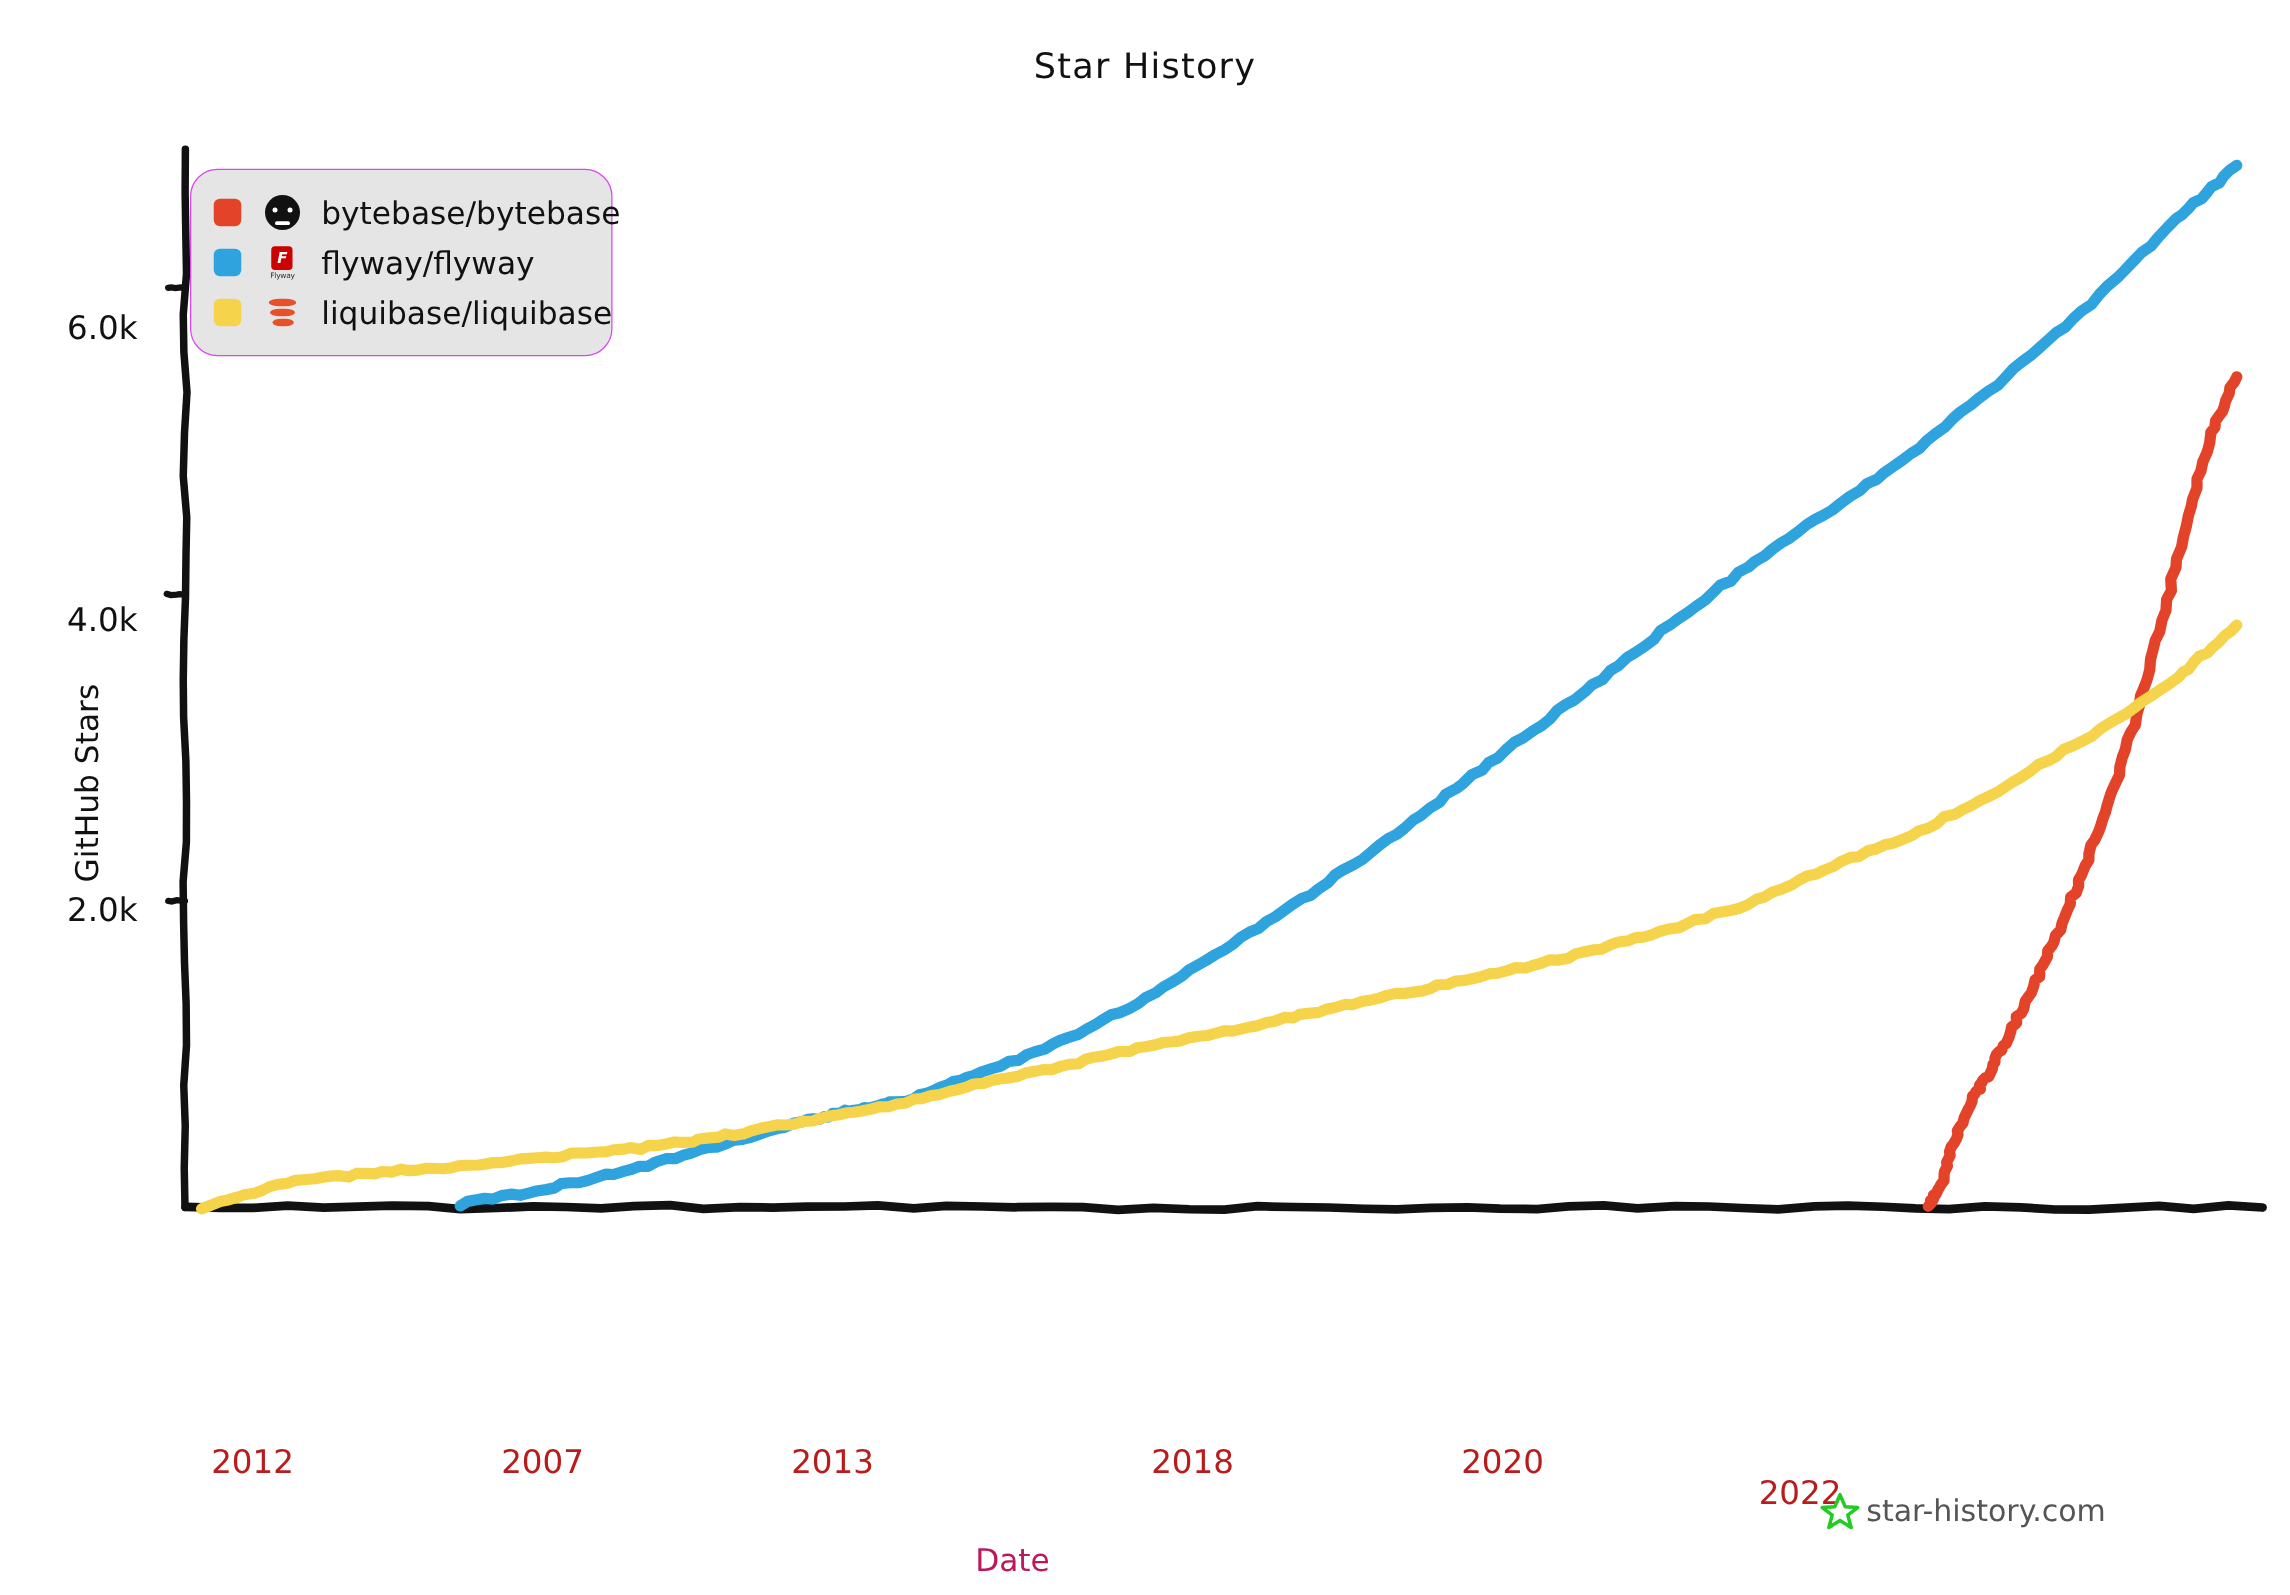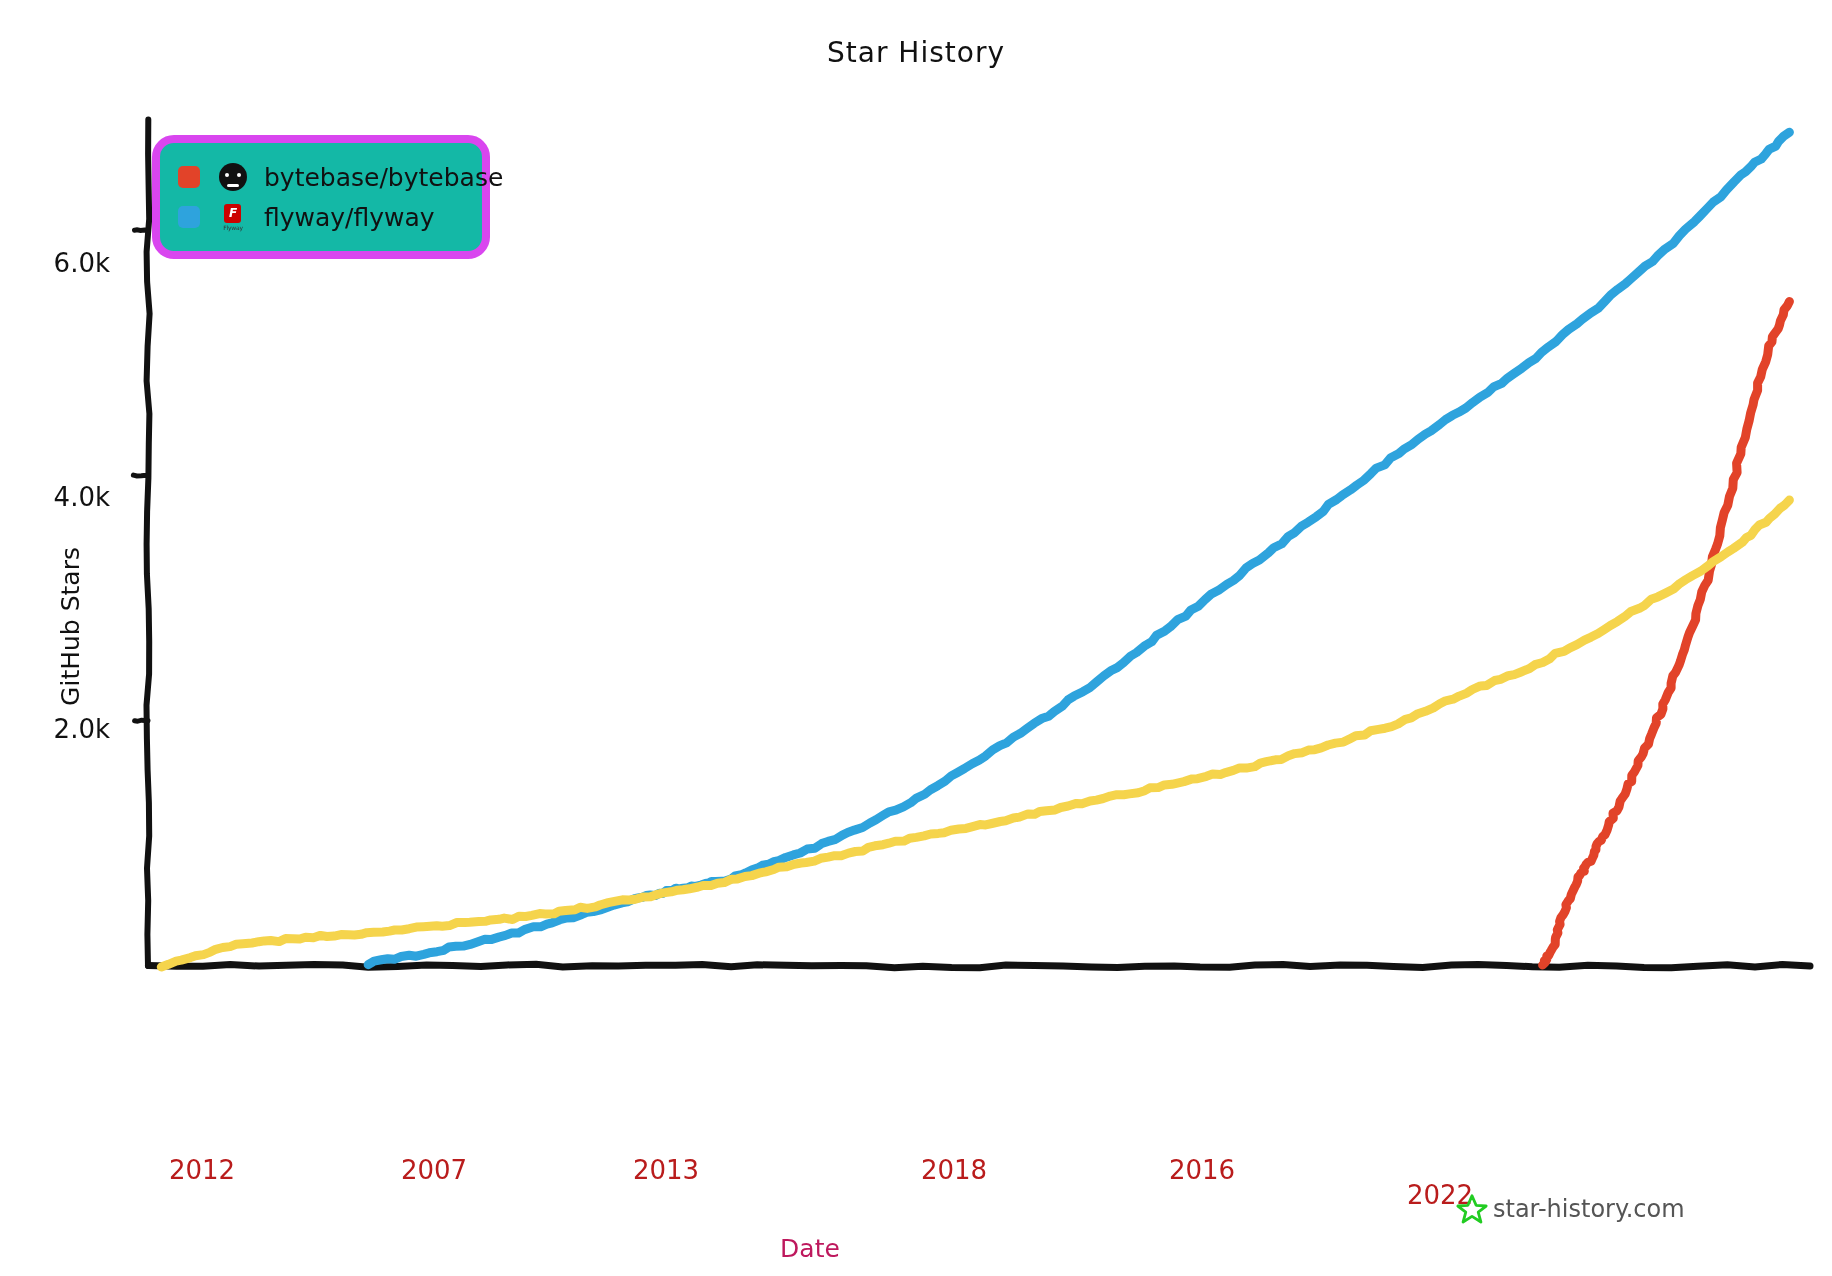--- a/index.html
+++ b/index.html
@@ -24,21 +24,21 @@
     position:absolute;left:700px;top:1234px;width:220px;text-align:center;
     font-size:25px;color:#be185d;
   }
 
   .ytick{position:absolute;font-size:26px;color:#111;text-align:right;width:120px;}
   .xtick{position:absolute;font-size:26px;color:#b91c1c;text-align:center;width:140px;}
 
   
   .legend{
     position:absolute;left:152px;top:135px;width:338px;
-    background:#14b8a6;border:8px solid #d946ef;border-radius:22px;
+    background:#e5e5e5;border:1px solid #d946ef;border-radius:22px;
     padding:14px 16px 14px 18px;box-sizing:border-box;
   }
   .legend-row{display:flex;align-items:center;height:40px;}
   .swatch{width:22px;height:22px;border-radius:5px;flex:0 0 auto;}
   .repo-icon{width:30px;height:30px;margin-left:18px;flex:0 0 auto;
              display:flex;align-items:center;justify-content:center;}
   .legend-label{margin-left:16px;font-size:25px;color:#111;white-space:nowrap;}
 
   
   .ico-bytebase{width:28px;height:28px;border-radius:50%;background:#111;
@@ -80,21 +80,21 @@
   <div class="xlabel">Date</div>
 
   <div class="ytick" style="left:-10px;top:248px;">6.0k</div>
   <div class="ytick" style="left:-10px;top:482px;">4.0k</div>
   <div class="ytick" style="left:-10px;top:714px;">2.0k</div>
 
   <div class="xtick" style="left:132px;top:1155px;">2012</div>
   <div class="xtick" style="left:364px;top:1155px;">2007</div>
   <div class="xtick" style="left:596px;top:1155px;">2013</div>
   <div class="xtick" style="left:884px;top:1155px;">2018</div>
-  <div class="xtick" style="left:1132px;top:1155px;">2016</div>
+  <div class="xtick" style="left:1132px;top:1155px;">2020</div>
   <div class="xtick" style="left:1370px;top:1180px;">2022</div>
 
   <svg class="plot" viewBox="0 0 1832 1276" preserveAspectRatio="none">
     <g id="axis-lines">
       <path id="y-axis" fill="none" stroke="#111" stroke-width="6" stroke-linecap="round" d="M148.3 119.4 L148.1 154.1 L148.6 185.2 L149.2 218.9 L146.6 251.7 L147.1 281.7 L149.6 313.8 L147.6 346.3 L146.6 380.9 L149.4 413.8 L148.8 444.0 L148.4 477.9 L147.1 511.7 L146.6 544.0 L146.9 574.0 L148.7 608.8 L149.2 641.6 L149.1 673.9 L146.5 705.2 L146.9 738.7 L147.6 770.1 L148.9 802.7 L149.2 836.0 L147.0 868.3 L148.2 900.7 L147.4 934.6 L148.0 966.0"></path>
       <path id="x-axis" fill="none" stroke="#111" stroke-width="7" stroke-linecap="round" d="M148.4 965.5 L176.5 966.3 L203.0 966.3 L230.2 964.5 L259.1 966.1 L286.3 965.3 L314.0 964.5 L342.9 964.9 L368.2 967.3 L397.7 966.4 L426.6 965.1 L452.6 965.6 L480.9 966.6 L507.1 964.9 L536.2 964.2 L562.7 967.0 L592.2 965.8 L618.4 966.0 L645.7 965.3 L675.5 965.2 L702.3 964.4 L731.1 966.7 L757.2 964.8 L786.3 965.2 L811.8 965.8 L841.5 965.5 L866.4 965.7 L894.5 967.8 L922.8 966.3 L951.6 967.4 L979.8 967.7 L1005.8 965.0 L1034.4 965.6 L1063.1 966.0 L1091.4 967.0 L1117.5 967.5 L1144.8 966.3 L1174.3 965.9 L1200.0 966.9 L1229.7 967.3 L1254.8 965.1 L1283.1 964.4 L1310.1 966.6 L1340.2 965.0 L1367.0 965.2 L1393.4 966.4 L1422.7 967.5 L1451.4 965.1 L1478.3 964.6 L1506.5 965.4 L1532.3 966.7 L1559.3 967.2 L1587.9 965.2 L1616.5 965.9 L1644.0 967.6 L1671.3 967.7 L1697.7 966.3 L1727.4 964.8 L1755.0 967.0 L1782.6 964.4 L1810.0 966.0"></path>
       <g id="y-ticks">
           <path d="M134.6 720.7 L137.4 721.3 L141.4 720.2 L145.1 720.5 L148.0 720.8" stroke="#111" stroke-width="5" fill="none" stroke-linecap="round"></path>
           <path d="M133.4 475.1 L136.8 476.0 L141.4 475.7 L143.7 475.4 L148.0 475.6" stroke="#111" stroke-width="5" fill="none" stroke-linecap="round"></path>
           <path d="M134.5 230.3 L137.0 229.9 L140.5 230.5 L144.6 230.0 L148.0 230.3" stroke="#111" stroke-width="5" fill="none" stroke-linecap="round"></path>
@@ -123,20 +123,31 @@
       <div class="swatch" id="sw1" style="background: rgb(46, 163, 221);"></div>
       <div class="repo-icon">
         <div class="ico-flyway">
           <div class="sq">F</div>
           <div class="nm">Flyway</div>
         </div>
       </div>
       <div class="legend-label">flyway/flyway</div>
     </div>
 
+    <div class="legend-row">
+      <div class="swatch" id="sw2" style="background: rgb(245, 212, 76);"></div>
+      <div class="repo-icon">
+        <div class="ico-liquibase">
+            <span class="b1"></span>
+            <span class="b2"></span>
+            <span class="b3"></span>
+          </div>
+      </div>
+      <div class="legend-label">liquibase/liquibase</div>
+    </div>
 
   </div>
 
   <div class="watermark">
     <svg width="34" height="34" viewBox="0 0 24 24">
       <path id="wm-star" d="M12 2.6 L14.9 9.4 L22 9.9 L16.4 14.2 L18.3 21.2 L12 17.2 L5.7 21.2 L7.6 14.2 L2 9.9 L9.1 9.4 Z" fill="none" stroke="#22cc22" stroke-width="2" stroke-linejoin="round"></path>
     </svg>
     <span class="wm-text">star-history.com</span>
   </div>
 

